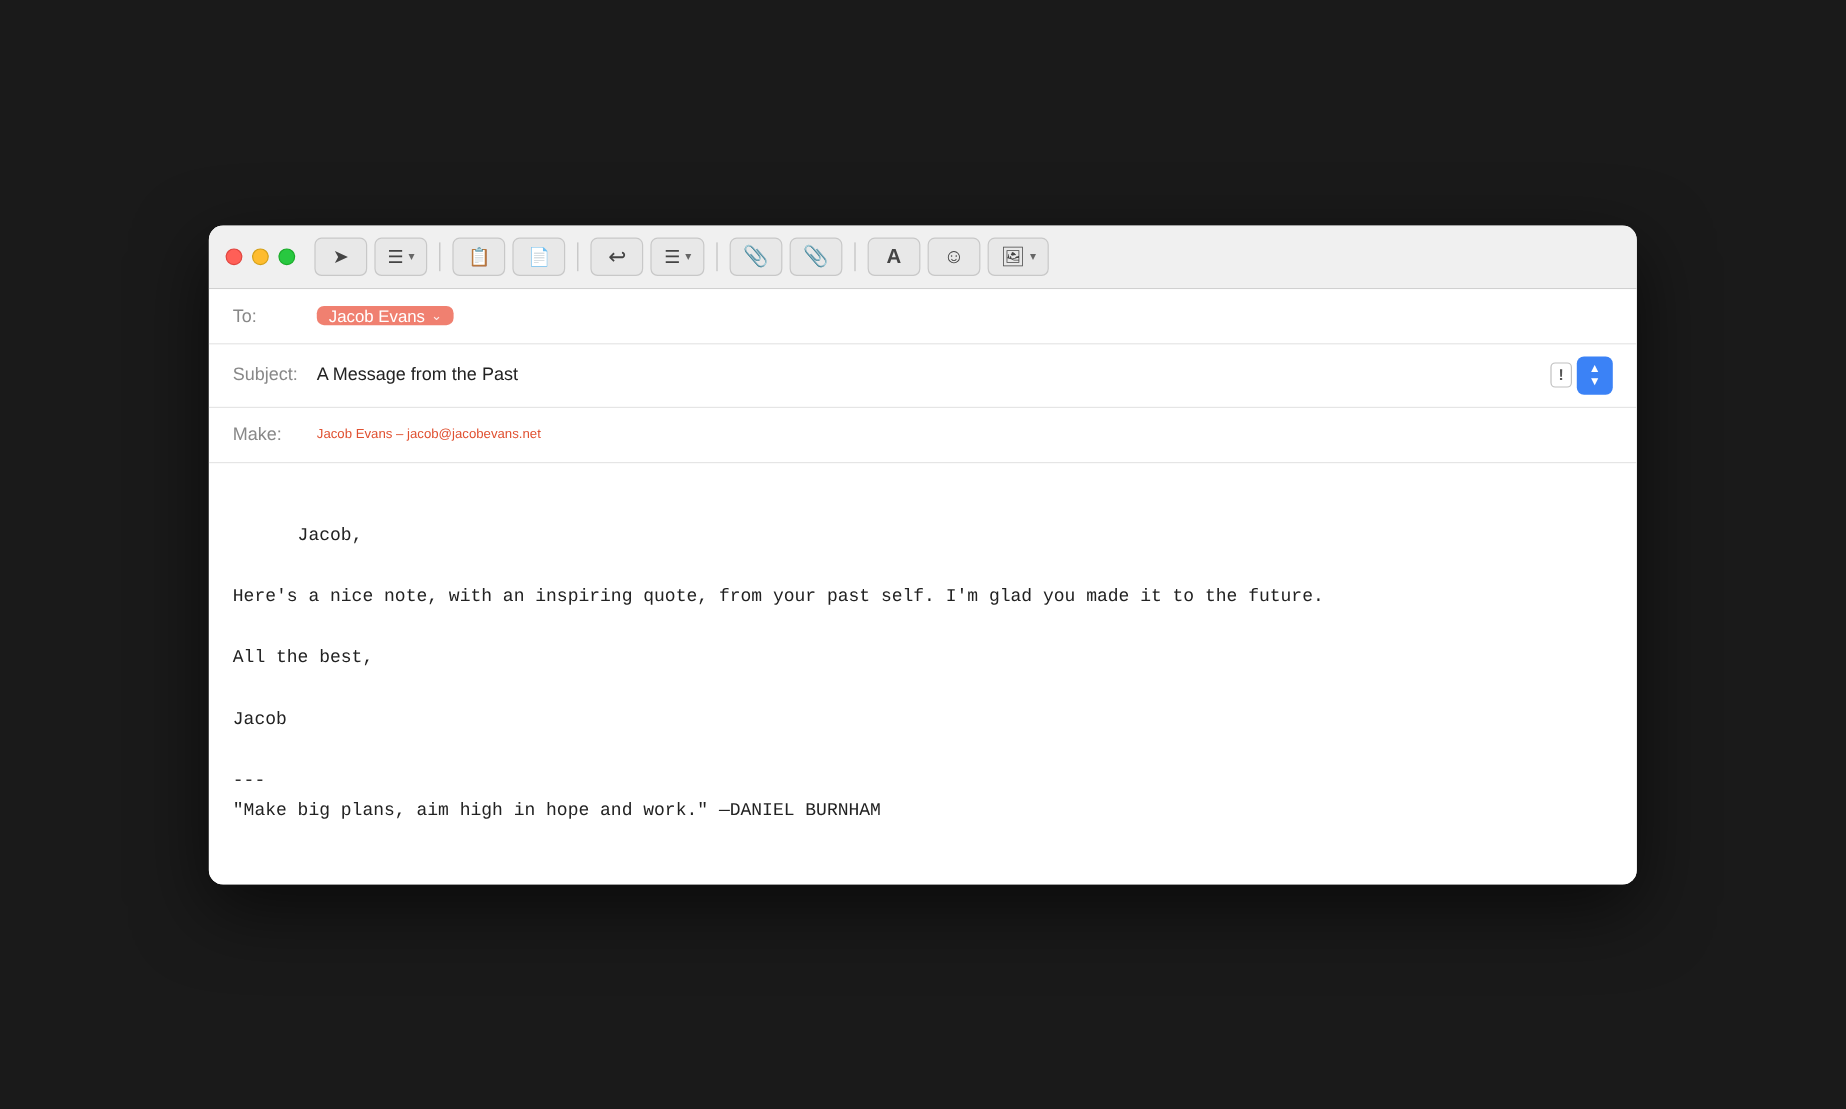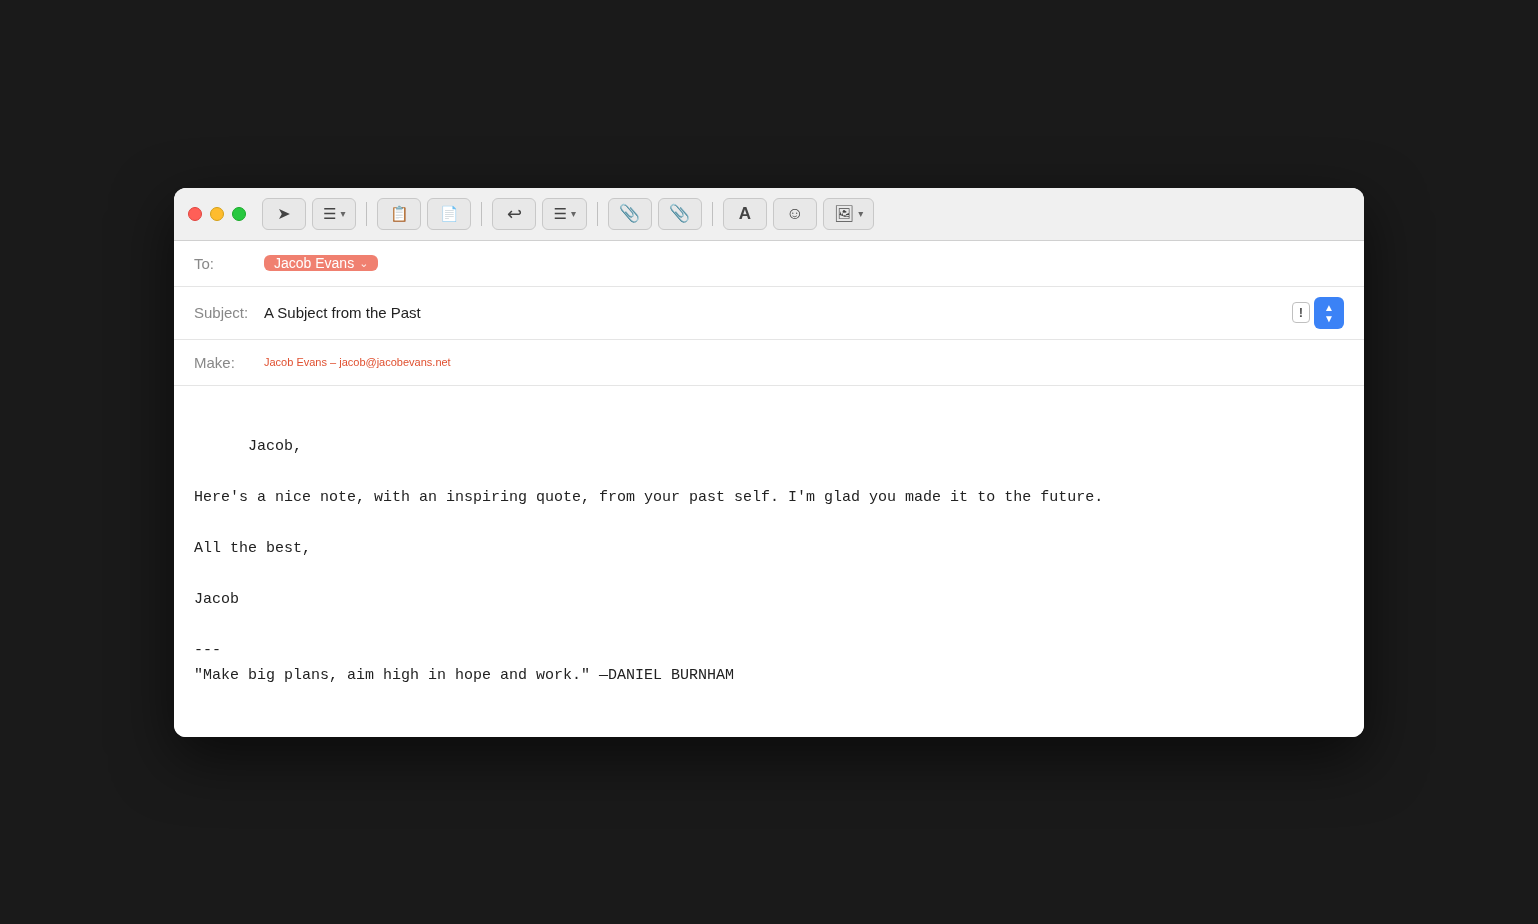--- a/index.html
+++ b/index.html
@@ -249,21 +249,21 @@
     <div class="field-row">
       <span class="field-label">To:</span>
       <div class="recipient-tag">
         <span>Jacob Evans</span>
         <span class="chevron">⌄</span>
       </div>
     </div>
 
     <div class="field-row">
       <span class="field-label">Subject:</span>
-      <span class="subject-value">A Subject from the Past</span>
+      <span class="subject-value">A Message from the Past</span>
       <button class="priority-btn">!</button>
       <div class="stepper-btn">
         <span class="arrow-up">▲</span>
         <span class="arrow-down">▼</span>
       </div>
     </div>
 
     <div class="field-row">
       <span class="field-label">Make:</span>
       <span class="from-value">Jacob Evans – jacob@jacobevans.net</span>

